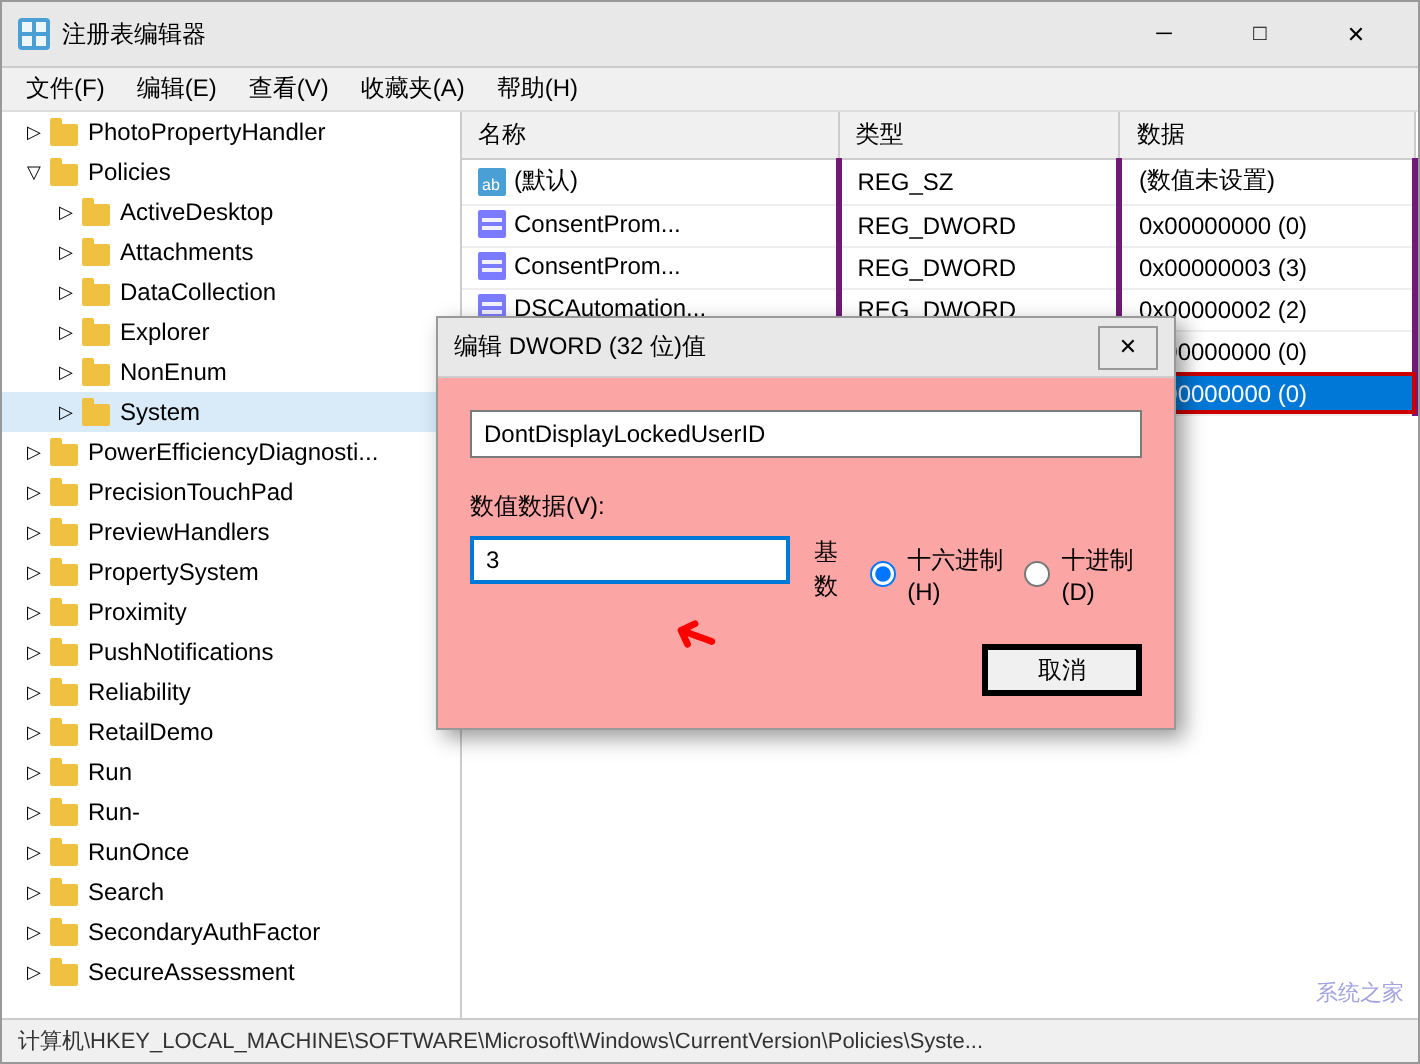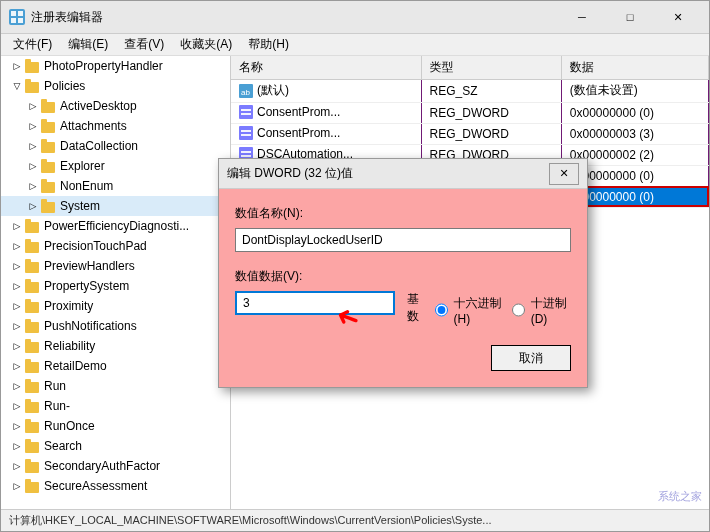--- a/index.html
+++ b/index.html
@@ -160,21 +160,21 @@
       background: #f0f0f0;
       border-bottom: 1px solid #ccc;
       border-right: 1px solid #ccc;
       text-align: left;
       padding: 3px 8px;
       font-weight: normal;
       white-space: nowrap;
     }
     .reg-table td {
       padding: 2px 8px;
-      border-right: 1px solid #701a75;
+      border-right: 3px solid #701a75;
       border-bottom: 1px solid #eee;
       white-space: nowrap;
       overflow: hidden;
       max-width: 150px;
       text-overflow: ellipsis;
     }
     .reg-icon {
       display: inline-flex;
       align-items: center;
       gap: 4px;
@@ -289,21 +289,21 @@
     }
     .dialog-buttons {
       display: flex;
       justify-content: flex-end;
       gap: 8px;
     }
     .dialog-btn {
       width: 80px;
       height: 26px;
       background: #f0f0f0;
-      border: 1px solid #000000;
+      border: 3px solid #000000;
       cursor: pointer;
       font-size: 12px;
       font-family: inherit;
     }
     .dialog-btn.default-btn {
       border: 2px solid #0078d7;
     }
 
     
     .arrow-annotation {
@@ -667,21 +667,20 @@
     <span>计算机\HKEY_LOCAL_MACHINE\SOFTWARE\Microsoft\Windows\CurrentVersion\Policies\Syste...</span>
   </div>
 </div>
 
 <div class="dialog">
   <div class="dialog-title-bar">
     <span class="dialog-title-text">编辑 DWORD (32 位)值</span>
     <div class="dialog-close-btn">✕</div>
   </div>
   <div class="dialog-content">
-    <div class="dialog-label">数值名称(N):</div>
     <input class="dialog-input-full" type="text" value="DontDisplayLockedUserID" style="">
     <div class="dialog-label" style="margin-top:4px;">数值数据(V):</div>
     <div class="dialog-row">
       <input class="dialog-input-small" type="text" value="3" style="">
       <div class="dialog-radios">
         <span style="font-size:12px;margin-bottom:4px;">基数</span>
         <label class="radio-label">
           <input type="radio" class="radio-input" name="base" checked="" style="">
           <span>十六进制(H)</span>
         </label>

